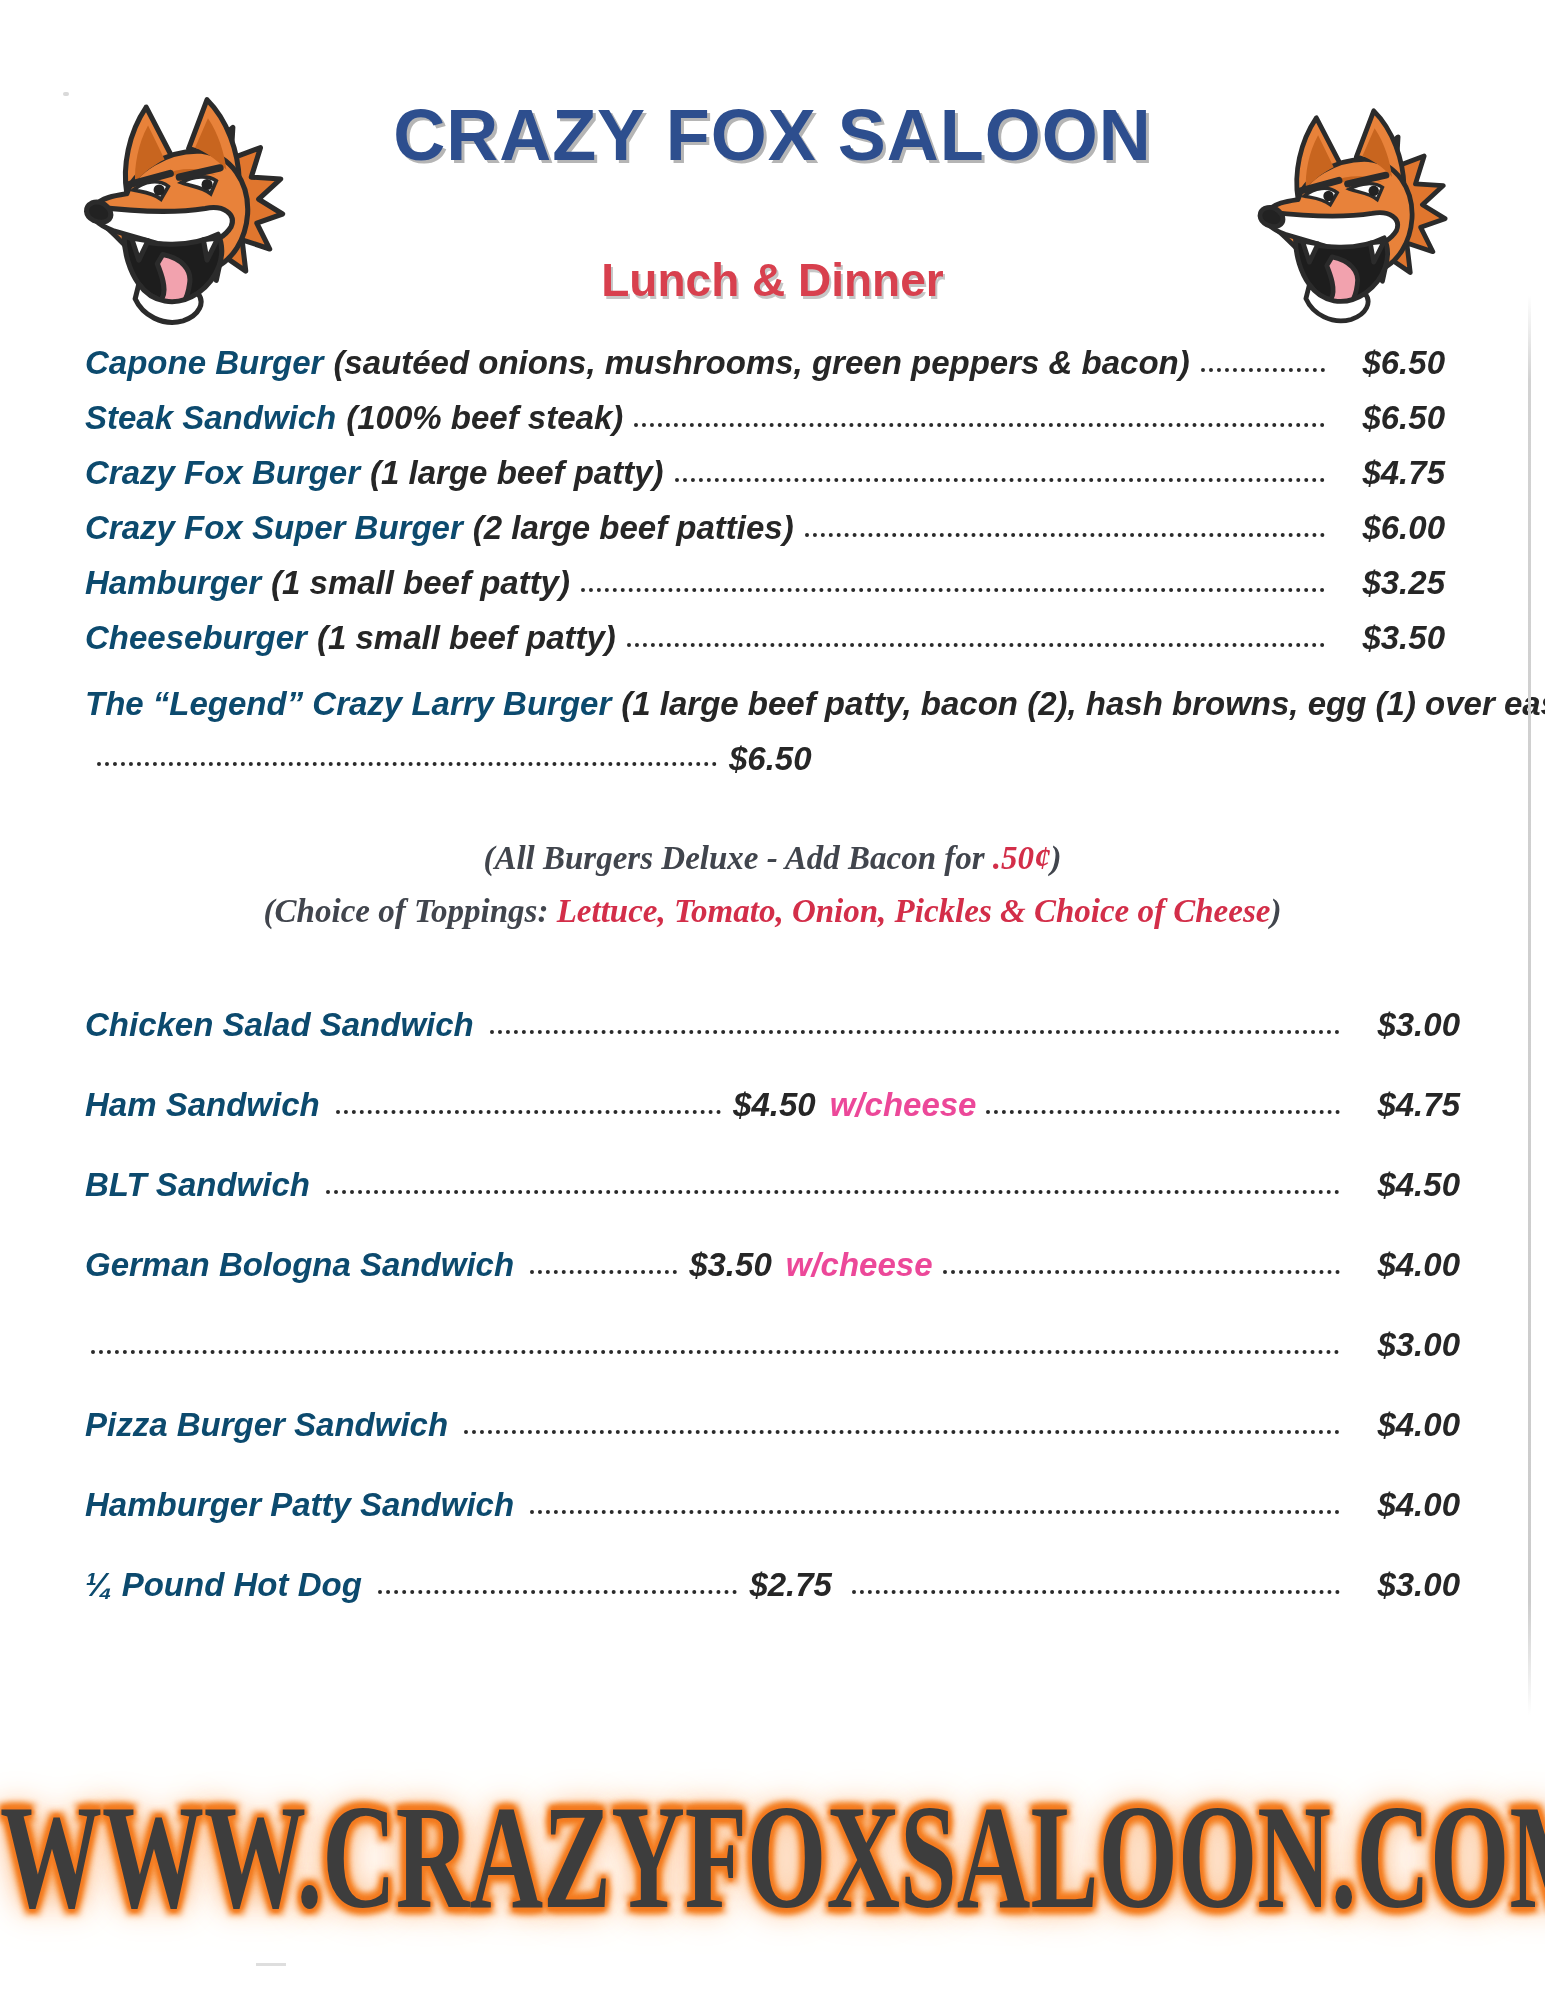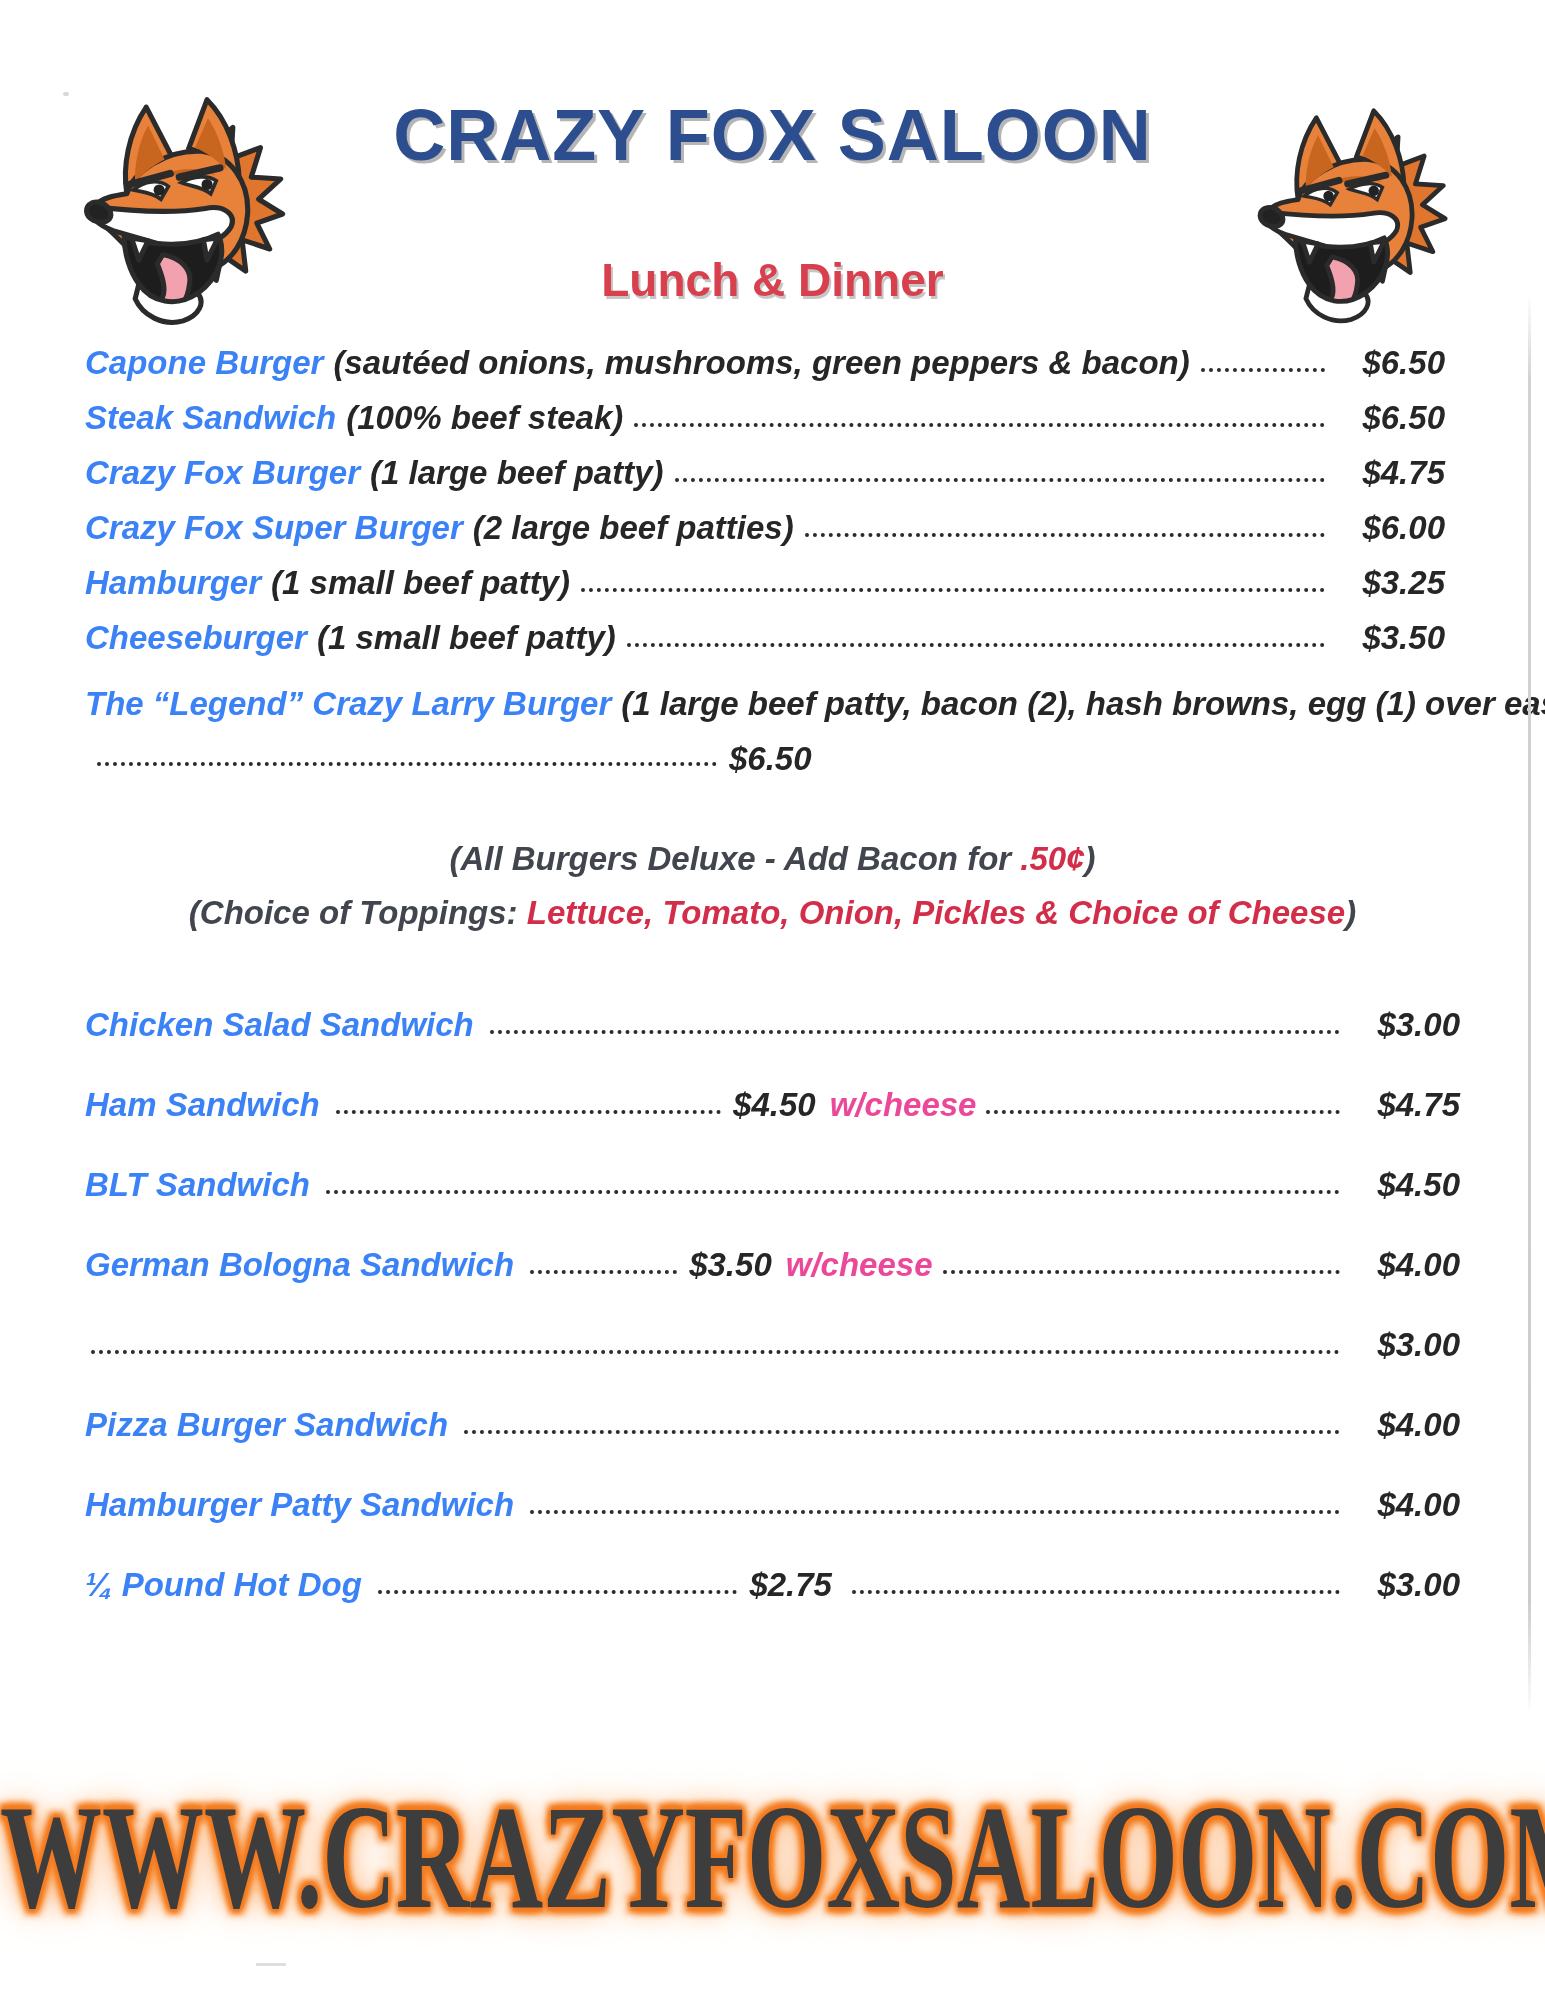--- a/index.html
+++ b/index.html
@@ -16,40 +16,40 @@
   .logo-left{left:78px;top:90px;width:212px;height:236px;}
   .logo-right{left:1252px;top:102px;width:200px;height:222px;}
 
   
   .menu-list{position:absolute;left:85px;width:1360px;}
   .burgers{top:346px;}
   .sandwiches{top:1008px;width:1375px;}
   .menu-row{display:flex;align-items:baseline;font-style:italic;font-size:33px;
             font-weight:600;color:#262626;line-height:34px;margin-bottom:21px;}
   .sandwiches .menu-row{margin-bottom:46px;}
-  .item-name{color:#3b82f6;margin-right:10px;white-space:pre;}
+  .item-name{color:#0c4a6e;margin-right:10px;white-space:pre;}
   .item-desc{color:#262626;margin-right:5px;white-space:pre;}
   .dots{flex:1 1 auto;min-width:26px;border-bottom:4.5px dotted #2a2a2a;
         align-self:flex-end;margin:0 8px 8px 6px;}
   .item-price{min-width:112px;text-align:right;color:#262626;white-space:pre;}
   .mid-price{color:#262626;margin:0 14px 0 4px;white-space:pre;}
   .option-label{color:#ec4899;margin-right:4px;white-space:pre;text-align:right;}
   
   .sandwiches .row-2 .dots-a{flex:1.09;} .sandwiches .row-2 .dots-b{flex:1;}
   .sandwiches .row-4 .dots-a{flex:0.37;} .sandwiches .row-4 .dots-b{flex:1;}
   .sandwiches .row-8 .dots-a{flex:0.7;}  .sandwiches .row-8 .dots-b{flex:0.95;}
 
   
   .menu-row.legend{display:block;line-height:55px;margin-bottom:10px;}
   .leader-inline{display:inline-block;width:620px;height:0;
                  border-bottom:4.5px dotted #2a2a2a;margin:0 12px;vertical-align:4px;}
 
   
   .notes{position:absolute;top:840px;left:0;width:100%;text-align:center;
-         font-style:italic;font-weight:bold;font-size:33px;color:#41454d;}
+         font-style:italic;font-weight:bold;font-size:33px;color:#41454d;font-family:Liberation Serif, serif;}
   .notes p{margin:0 0 16px 0;}
   .note-red{color:#d32e49;}
 
   
   .banner{position:absolute;top:1772px;left:0;width:100%;text-align:center;margin:0;
           font-family:"Liberation Serif", serif;font-weight:bold;font-size:102px;
           letter-spacing:0px;color:#3d3d3d;transform:scaleY(1.45);transform-origin:top center;
           text-shadow:
             3px 0 3px #f47b20,-3px 0 3px #f47b20,0 3px 3px #f47b20,0 -3px 3px #f47b20,
             4px 4px 5px #f58b33,-4px -4px 5px #f58b33,4px -4px 5px #f58b33,-4px 4px 5px #f58b33,

